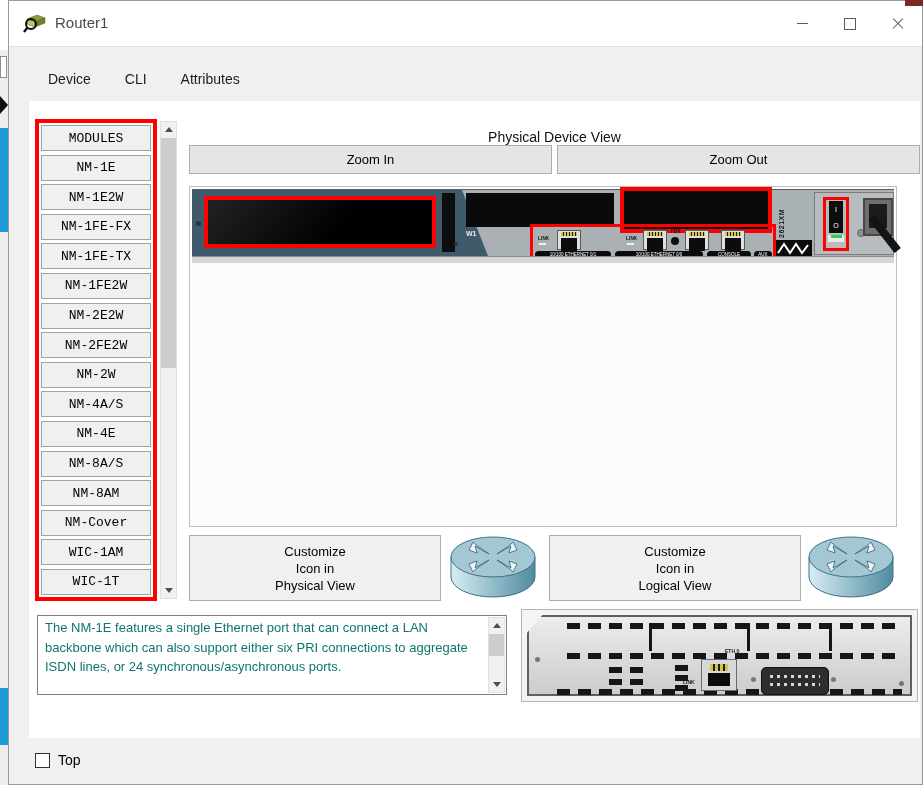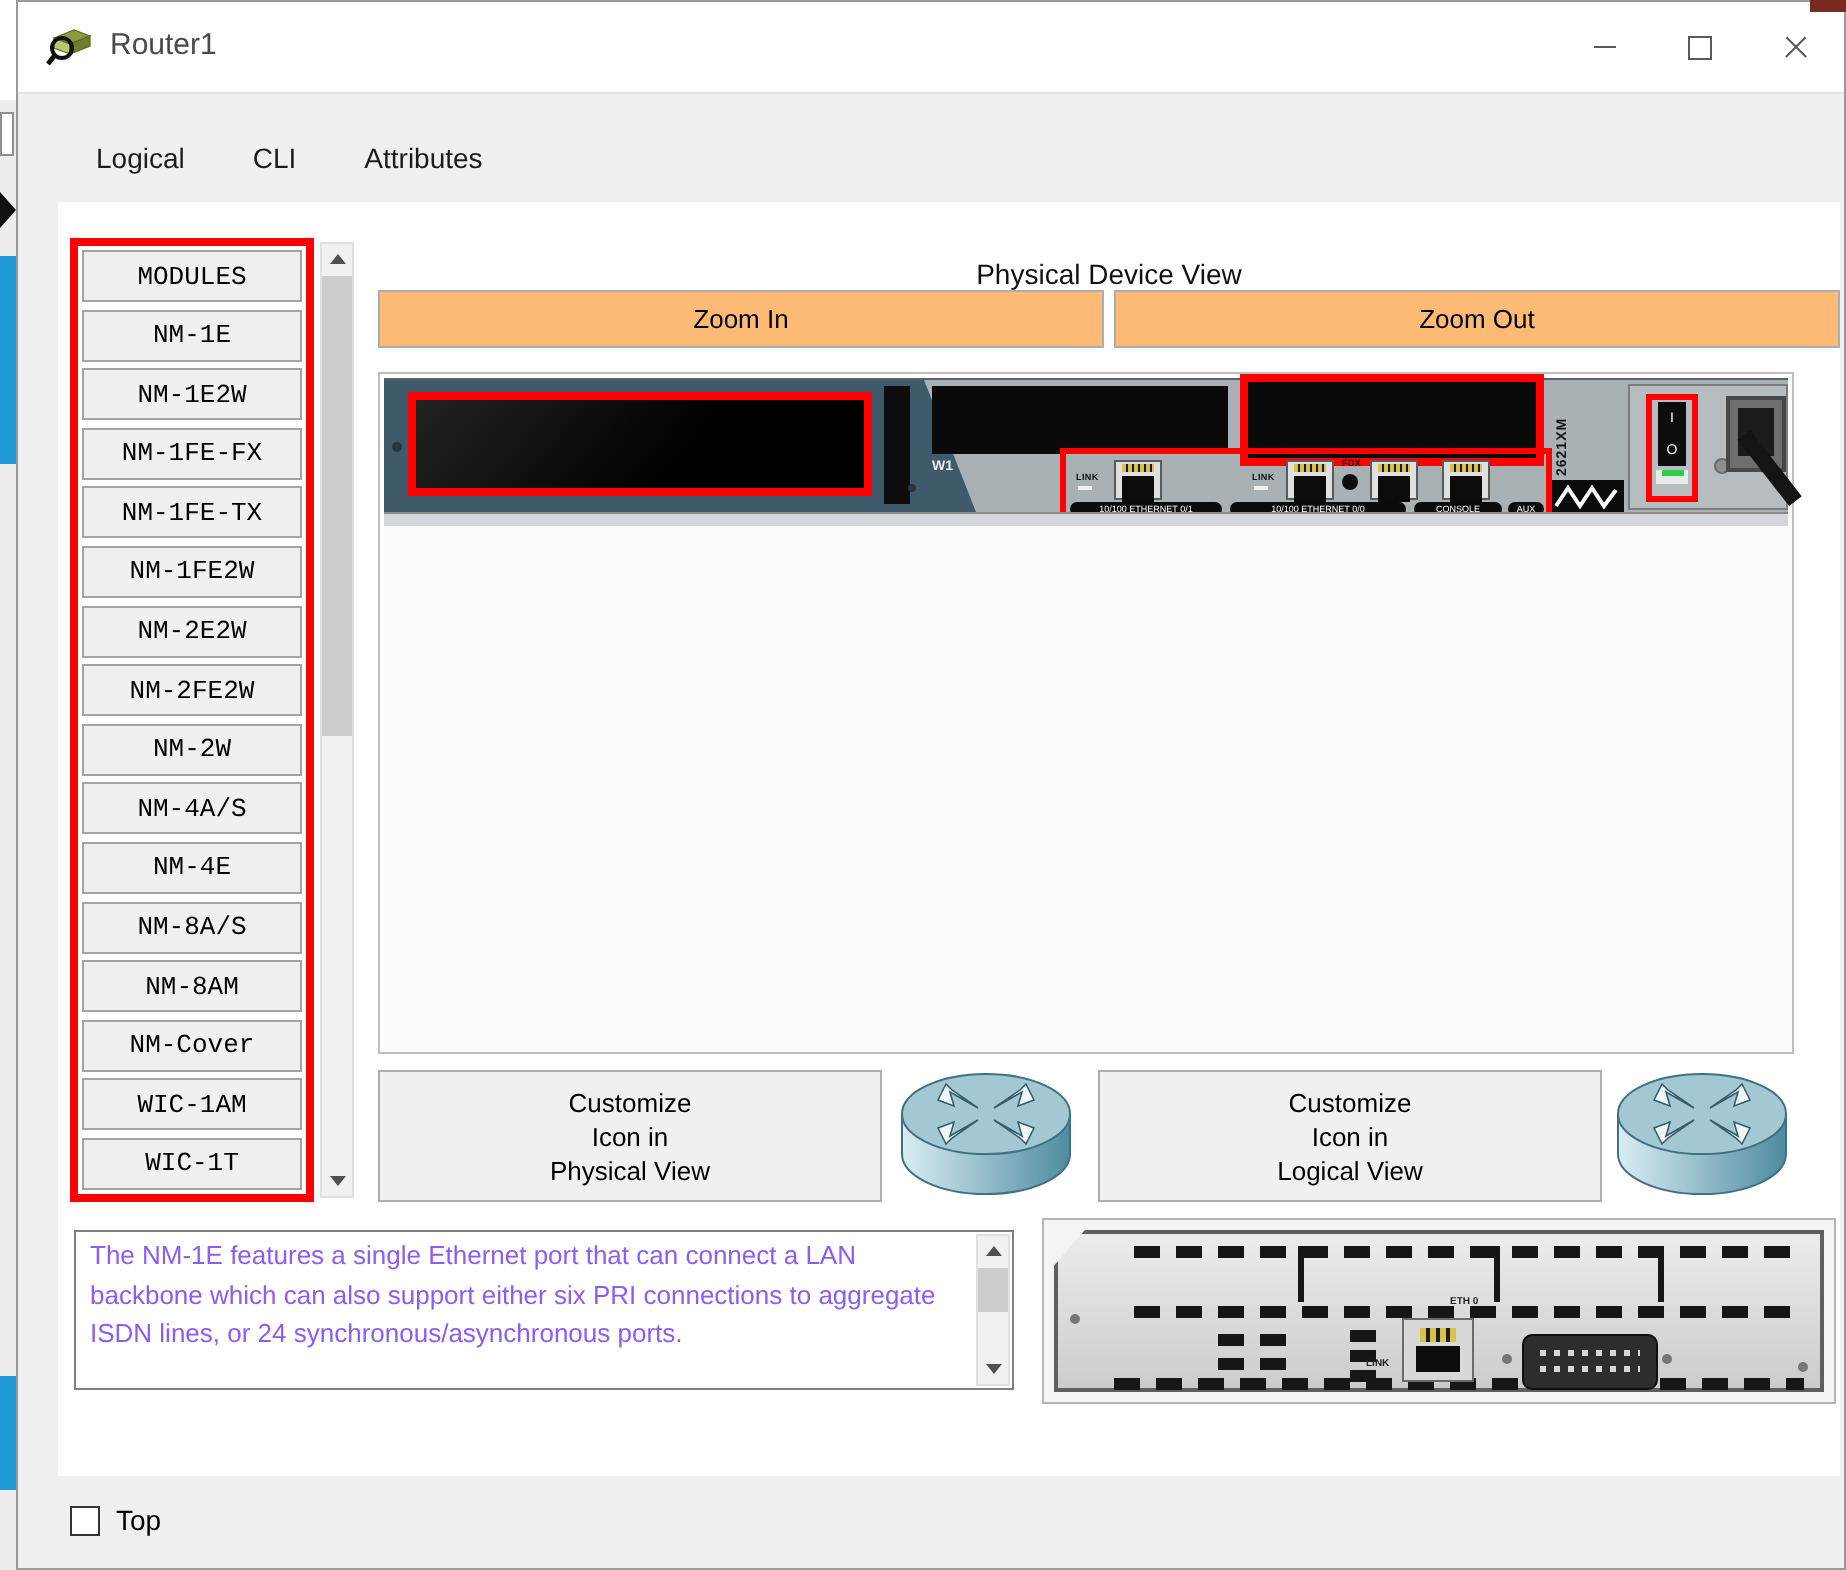--- a/index.html
+++ b/index.html
@@ -49,21 +49,21 @@
   .sbar{background:#f1f1f1;border:1px solid #e0e0e0;box-sizing:border-box;}
   .mod-sbar{left:131px;top:20px;width:17px;height:478px;}
   .sb-btn{position:absolute;left:0;width:15px;height:15px;display:flex;align-items:center;justify-content:center;}
   .tri-up{width:0;height:0;border-left:4px solid transparent;border-right:4px solid transparent;border-bottom:5px solid #505050;}
   .tri-dn{width:0;height:0;border-left:4px solid transparent;border-right:4px solid transparent;border-top:5px solid #505050;}
   .sb-thumb{position:absolute;left:0;width:15px;background:#cdcdcd;}
 
   
   .pdv-title{left:160px;top:12px;width:731px;text-align:center;font-size:14px;color:#111;margin-top:16px;}
   .zoom-row{left:160px;top:44px;width:731px;height:29px;display:flex;gap:5px;}
-  .zoom-btn{flex:1;background:#fdba74;border:1px solid #adadad;font-size:13px;color:#000;
+  .zoom-btn{flex:1;background:#e5e5e5;border:1px solid #adadad;font-size:13px;color:#000;
             display:flex;align-items:center;justify-content:center;}
 
   .dev-panel{left:160px;top:85px;width:708px;height:341px;background:#fcfcfc;border:1px solid #bfbfbf;box-sizing:border-box;}
 
   
   .router{left:2px;top:2px;width:702px;height:73px;background:#a9b1b5;border-top:1px solid #5f5f5f;}
   .slate{left:0;top:0;width:270px;height:66px;background:#3e5a6b;}
   .slate-angle{left:270px;top:0;width:26px;height:66px;background:#3e5a6b;
                clip-path:polygon(0 0,100% 100%,0 100%);}
   .chassis-bottom{left:0;bottom:0;width:702px;height:7px;background:#d3d7d9;border-top:1px solid #8b8b8b;box-sizing:border-box;}
@@ -103,21 +103,21 @@
   .cust-btn{background:#f0f0f0;border:1px solid #adadad;font-size:13px;line-height:17px;color:#000;
             display:flex;align-items:center;justify-content:center;text-align:center;white-space:pre-line;box-sizing:border-box;}
   .cb1{left:160px;top:434px;width:252px;height:66px;}
   .cb2{left:520px;top:434px;width:252px;height:66px;}
   .ricon{width:88px;height:68px;}
   .ri1{left:420px;top:432px;}
   .ri2{left:778px;top:432px;}
 
   
   .desc-box{left:8px;top:514px;width:470px;height:80px;border:1px solid #7f7f7f;box-sizing:border-box;background:#fff;overflow:hidden;}
-  .desc-text{position:absolute;left:7px;top:2px;right:24px;font-size:13px;line-height:19.5px;color:#8b5cf6;}
+  .desc-text{position:absolute;left:7px;top:2px;right:24px;font-size:13px;line-height:19.5px;color:#0f766e;}
   .desc-sbar{right:1px;top:1px;width:17px;height:76px;}
 
   
   .prev-box{left:492px;top:508px;width:397px;height:93px;background:#f4f4f4;border:1px solid #b5b5b5;box-sizing:border-box;}
   .plate{position:absolute;left:5px;top:5px;right:5px;bottom:5px;border:2px solid #5f5f5f;box-sizing:border-box;
          background:linear-gradient(180deg,#ececec,#cccccc);
          clip-path:polygon(4% 0,100% 0,100% 100%,0 100%,0 22%);}
   .vent{position:absolute;height:6px;background:repeating-linear-gradient(90deg,#161616 0 13px,transparent 13px 21px);}
   .vbar{position:absolute;width:3px;height:28px;background:#161616;}
   .pv-lab{position:absolute;font-size:5px;font-weight:bold;color:#222;}
@@ -164,21 +164,21 @@
       <div class="winbtn">
           <div class="gl-close">
             <i></i>
             <i></i>
           </div>
         </div>
     </div>
   </div>
 
   <div class="abs tabbar">
-    <div class="tab">Logical</div>
+    <div class="tab">Device</div>
     <div class="tab">CLI</div>
     <div class="tab">Attributes</div>
   </div>
 
   <div class="abs page">
 
     <div class="abs mod-frame">
       <div class="mod-btn">MODULES</div>
       <div class="mod-btn">NM-1E</div>
       <div class="mod-btn">NM-1E2W</div>

